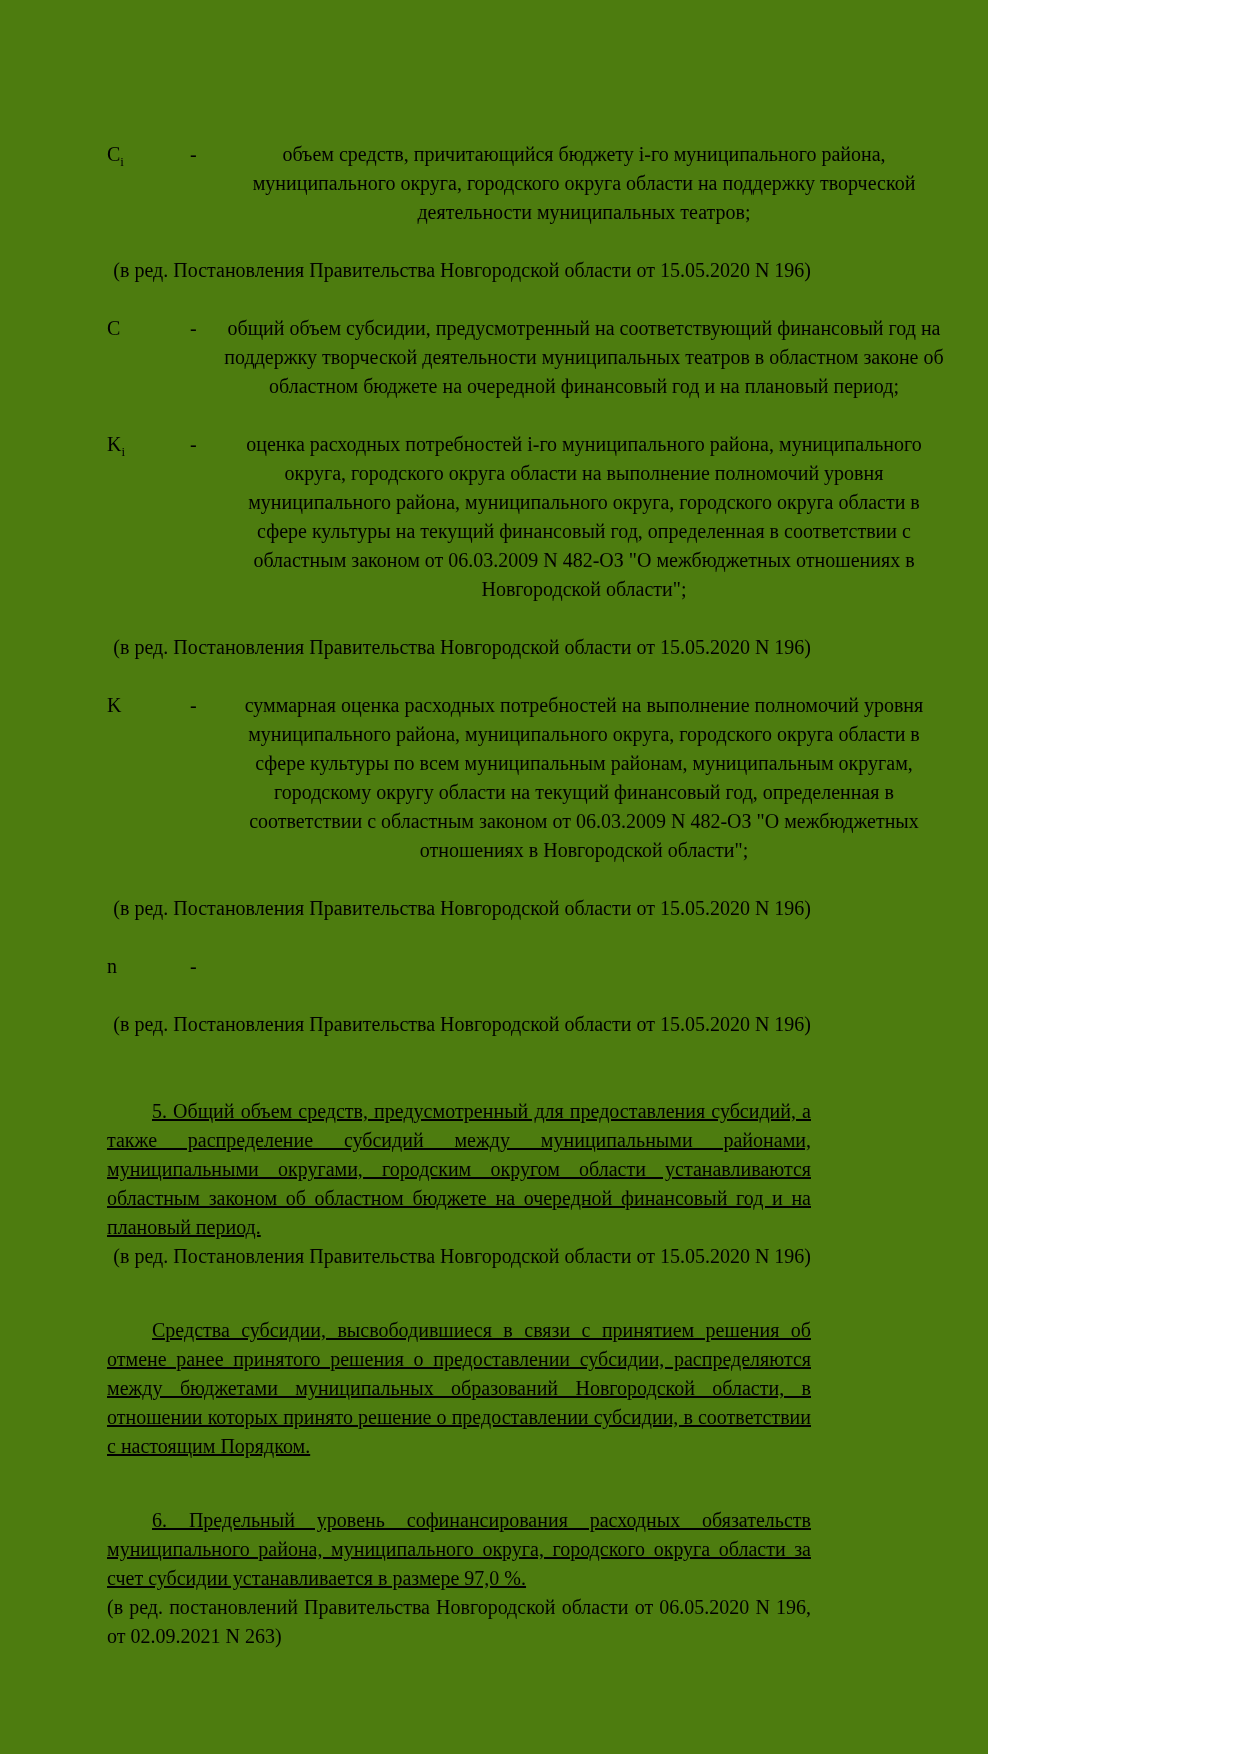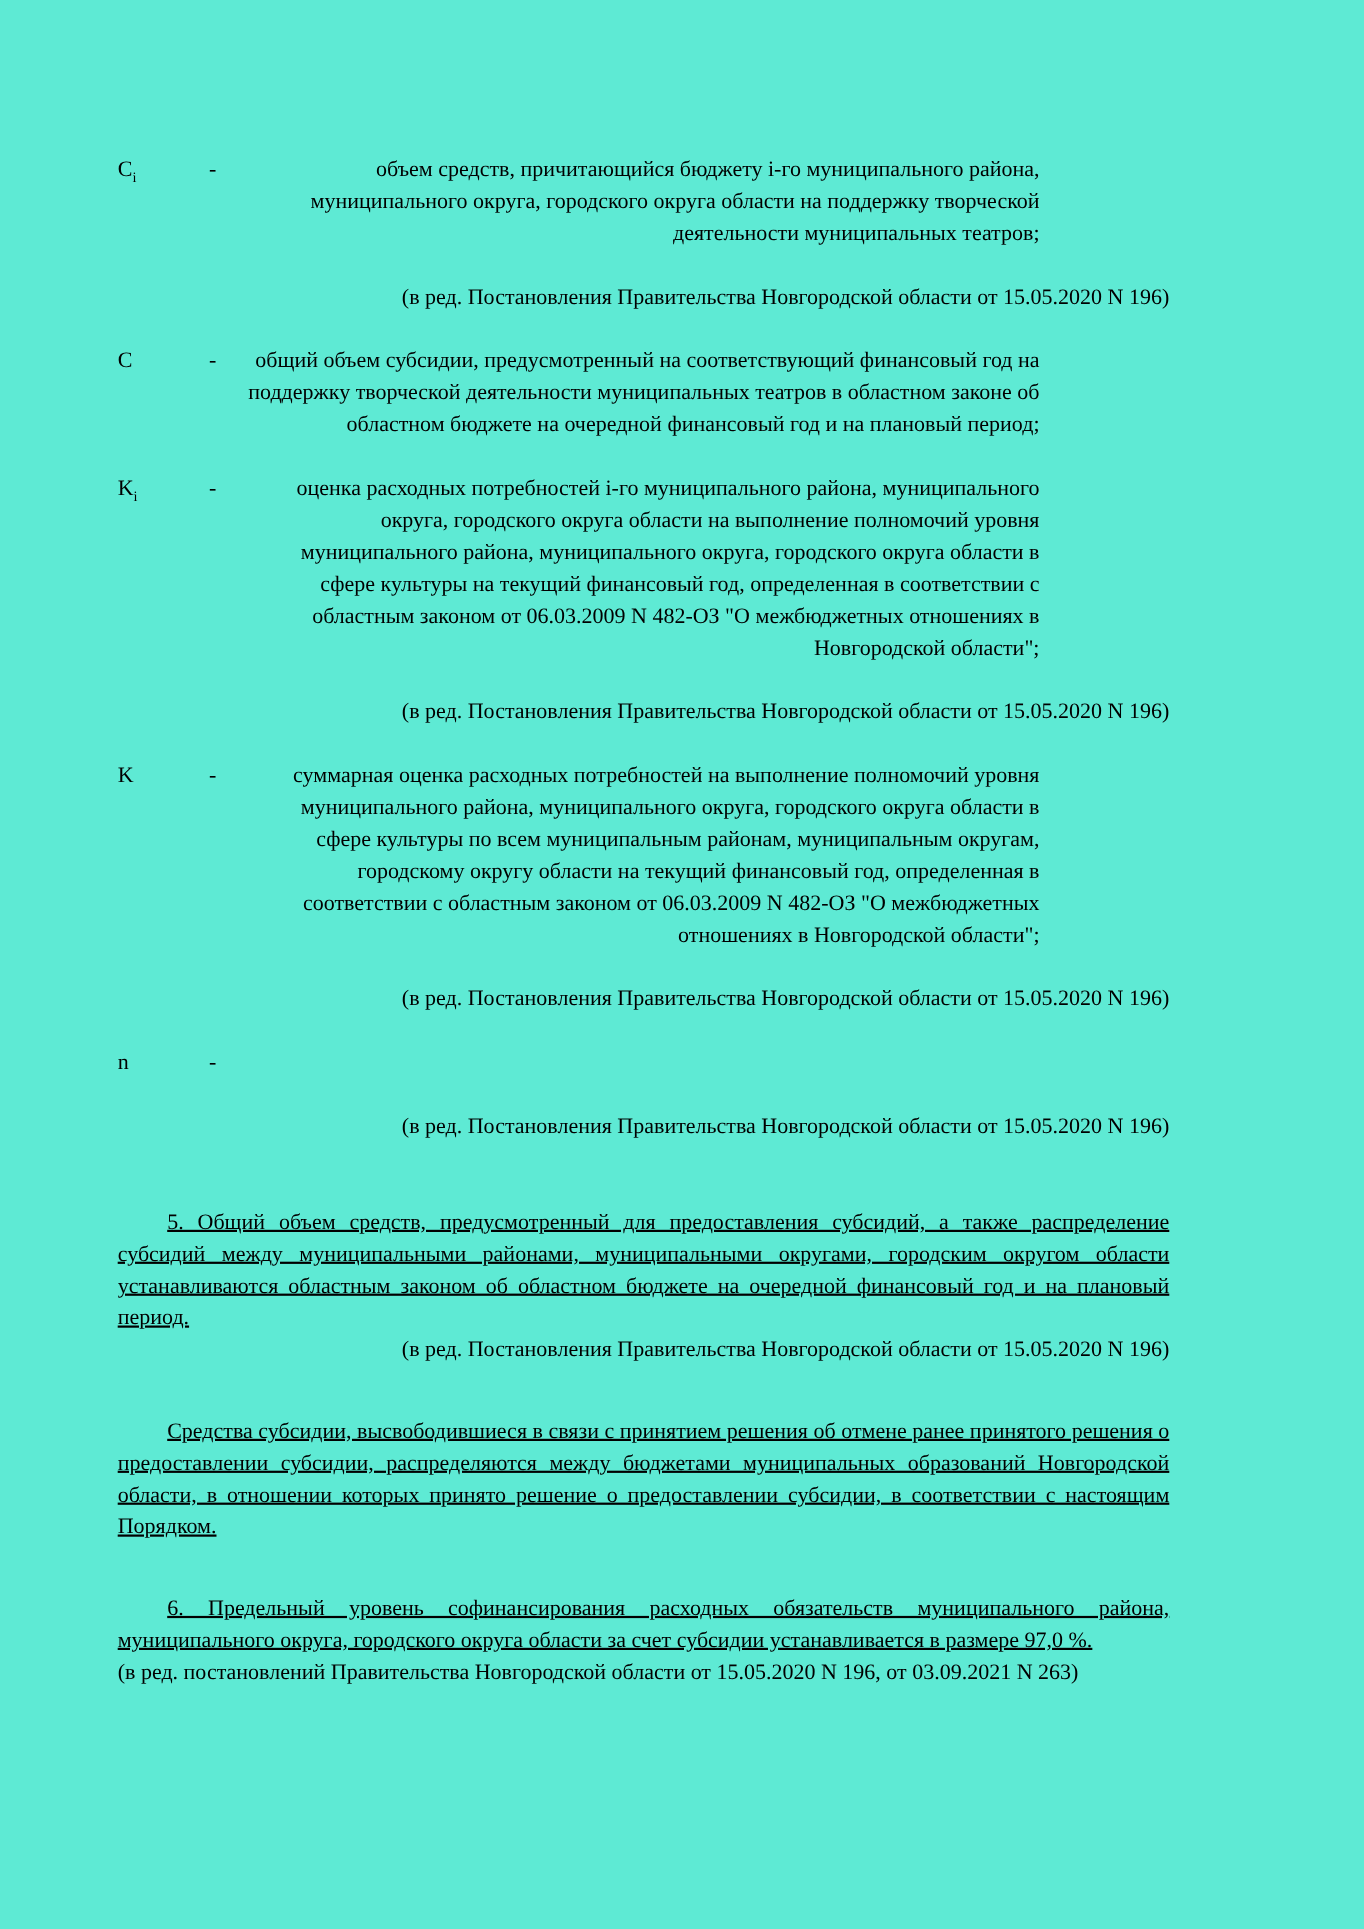--- a/index.html
+++ b/index.html
@@ -1,31 +1,31 @@
 <!DOCTYPE html>
 <html><head>
 <meta charset="utf-8">
 <style>
   html, body { margin: 0; padding: 0; background: #ffffff; }
   .page {
-    width: 1240px;
+    width: 988px;
     min-height: 1754px;
     box-sizing: border-box;
     padding: 140px 177px 60px 107px;
     font-family: "Liberation Serif", "DejaVu Serif", serif;
     font-size: 20px;
     line-height: 29px;
     color: #000000;
-    background: #5eead4;
+    background: #4d7c0f;
   }
   .def-row { display: flex; align-items: flex-start; margin: 0 0 29px 0; }
   .def-term { width: 83px; flex: none; }
   .def-term sub { font-size: 13px; line-height: 0; }
   .def-dash { width: 33px; flex: none; }
-  .def-text { width: 722px; flex: none; text-align: right; }
+  .def-text { width: 722px; flex: none; text-align: center; }
   .amendment { margin: 0 0 29px 0; text-align: right; text-indent: 0; }
   .amendment.tight { margin: 0; }
   .amendment.justified { text-align: justify; }
   .body-par { margin: 0; text-align: justify; text-indent: 45px; text-decoration: underline; }
   .body-par.first { margin-top: 58px; }
   .body-par.gap { margin-top: 45px; }
 </style>
 </head>
 <body>
 
@@ -63,15 +63,15 @@
     <div class="def-dash">-</div>
   </div>
   <p class="amendment">(в ред. Постановления Правительства Новгородской области от 15.05.2020 N 196)</p>
 
   <p class="body-par first">5. Общий объем средств, предусмотренный для предоставления субсидий, а также распределение субсидий между муниципальными районами, муниципальными округами, городским округом области устанавливаются областным законом об областном бюджете на очередной финансовый год и на плановый период.</p>
   <p class="amendment tight">(в ред. Постановления Правительства Новгородской области от 15.05.2020 N 196)</p>
 
   <p class="body-par gap">Средства субсидии, высвободившиеся в связи с принятием решения об отмене ранее принятого решения о предоставлении субсидии, распределяются между бюджетами муниципальных образований Новгородской области, в отношении которых принято решение о предоставлении субсидии, в соответствии с настоящим Порядком.</p>
 
   <p class="body-par gap">6. Предельный уровень софинансирования расходных обязательств муниципального района, муниципального округа, городского округа области за счет субсидии устанавливается в размере 97,0 %.</p>
-  <p class="amendment tight justified">(в ред. постановлений Правительства Новгородской области от 15.05.2020 N 196, от 03.09.2021 N 263)</p>
+  <p class="amendment tight justified">(в ред. постановлений Правительства Новгородской области от 06.05.2020 N 196, от 02.09.2021 N 263)</p>
 
 </div>
 
 </body></html>

